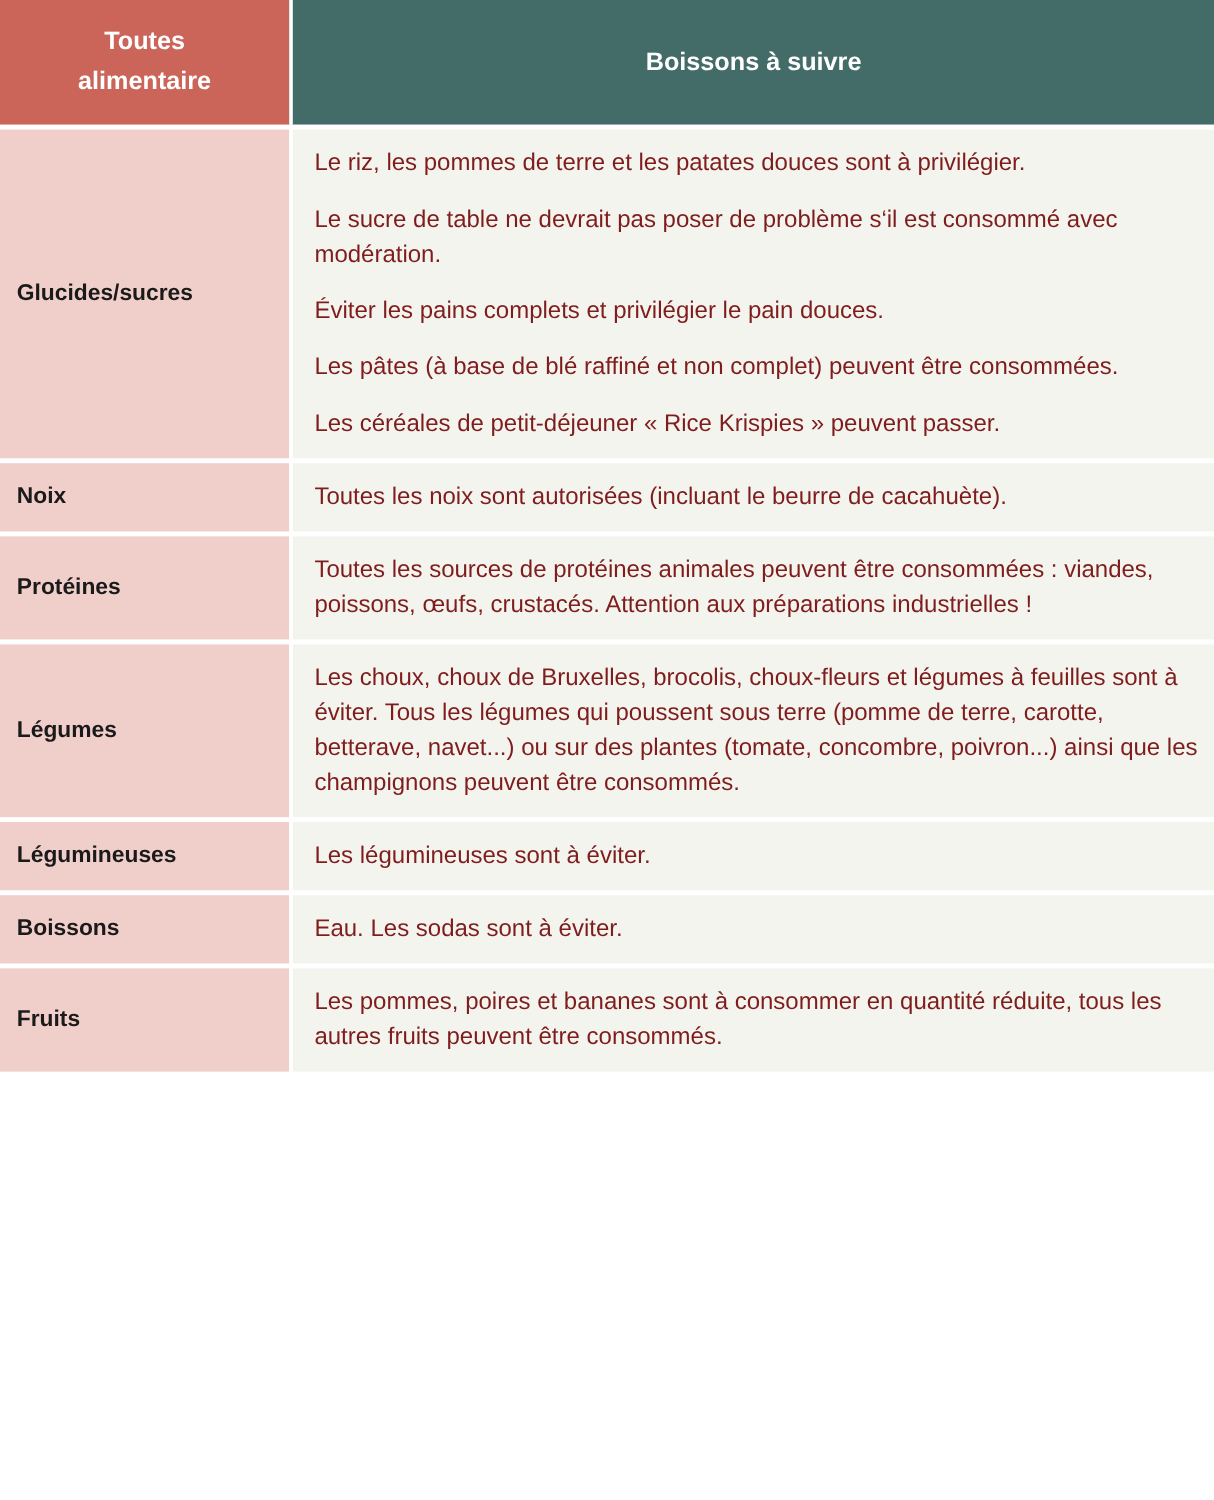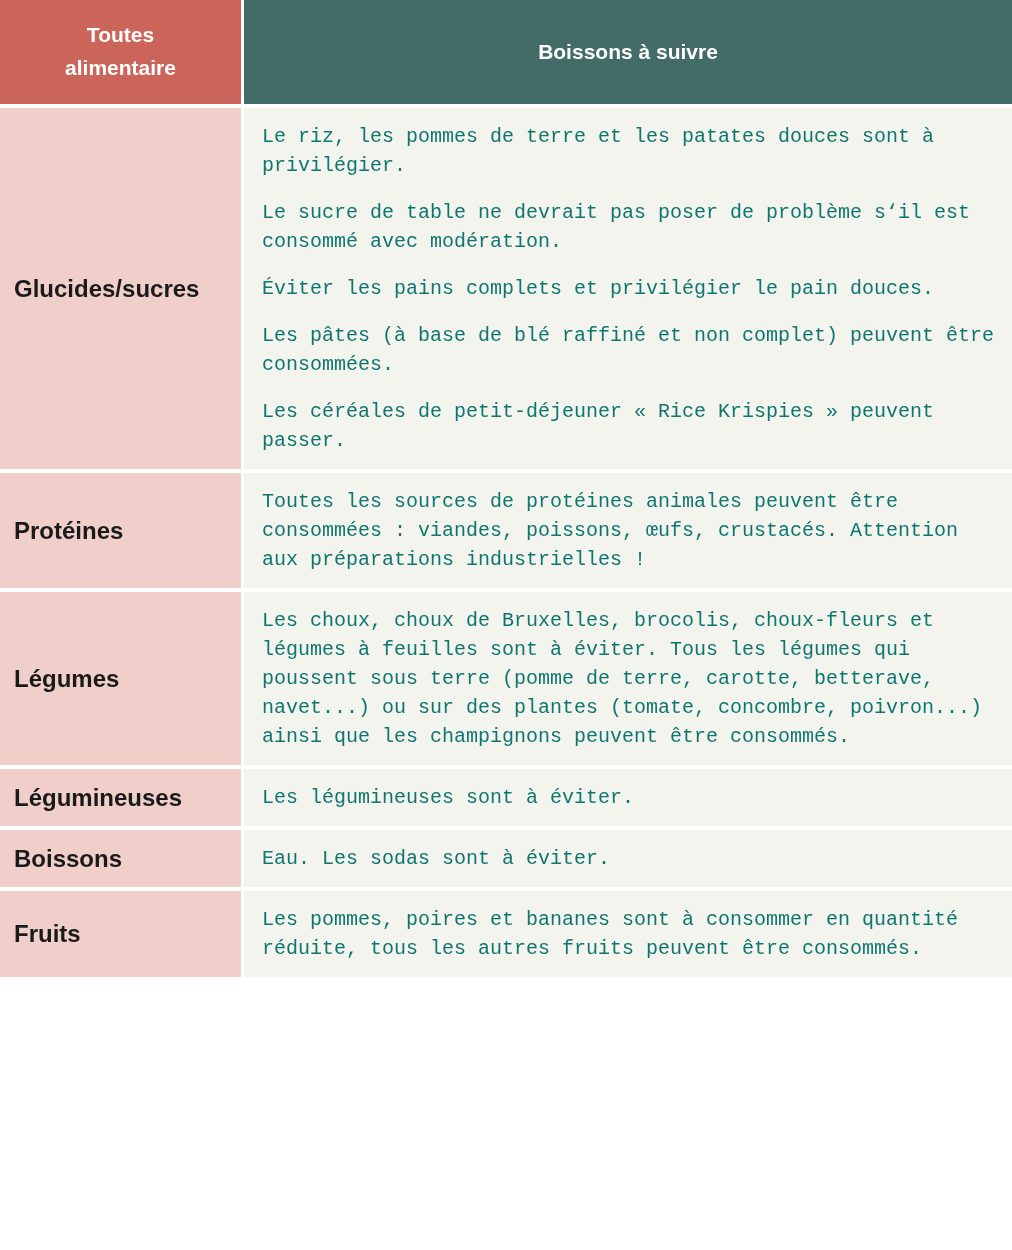--- a/index.html
+++ b/index.html
@@ -58,34 +58,33 @@
     box-sizing: border-box;
     border-top: 4px solid #ffffff;
   }
   tbody tr:first-child td { border-top: 4px solid #ffffff; }
 
   td.cell-group {
     background: #f0cfca;
     vertical-align: middle;
     padding: 10px 14px 10px 14px;
     font-weight: bold;
-    font-size: 24px;
+    font-size: 19px;
     line-height: 1.3;
     color: #1a1a1a;
   }
 
   td.cell-advice {
     background: #f4f4ef;
     vertical-align: middle;
     padding: 14px 14px 14px 18px;
     border-left: 3px solid #ffffff;
     font-size: 20px;
     line-height: 1.45;
-    color: #0f766e;
-    font-family: Liberation Mono, monospace;
+    color: #7f1d1d;
   }
 
   td.cell-advice p {
     margin: 0 0 18px 0;
   }
   td.cell-advice p:last-child {
     margin-bottom: 0;
   }
 
   
@@ -113,20 +112,26 @@
         <td class="cell-group">Glucides/sucres</td>
         <td class="cell-advice">
           <p>Le riz, les pommes de terre et les patates douces sont à privilégier.</p>
           <p>Le sucre de table ne devrait pas poser de problème s‘il est consommé avec modération.</p>
           <p>Éviter les pains complets et privilégier le pain douces.</p>
           <p>Les pâtes (à base de blé raffiné et non complet) peuvent être consommées.</p>
           <p>Les céréales de petit-déjeuner « Rice Krispies » peuvent passer.</p>
         </td>
       </tr>
       <tr>
+        <td class="cell-group">Noix</td>
+        <td class="cell-advice single">
+          <p>Toutes les noix sont autorisées (incluant le beurre de cacahuète).</p>
+        </td>
+      </tr>
+      <tr>
         <td class="cell-group">Protéines</td>
         <td class="cell-advice single">
           <p>Toutes les sources de protéines animales peuvent être consommées : viandes, poissons, œufs, crustacés. Attention aux préparations industrielles !</p>
         </td>
       </tr>
       <tr>
         <td class="cell-group">Légumes</td>
         <td class="cell-advice single">
           <p>Les choux, choux de Bruxelles, brocolis, choux-fleurs et légumes à feuilles sont à éviter. Tous les légumes qui poussent sous terre (pomme de terre, carotte, betterave, navet...) ou sur des plantes (tomate, concombre, poivron...) ainsi que les champignons peuvent être consommés.</p>
         </td>

